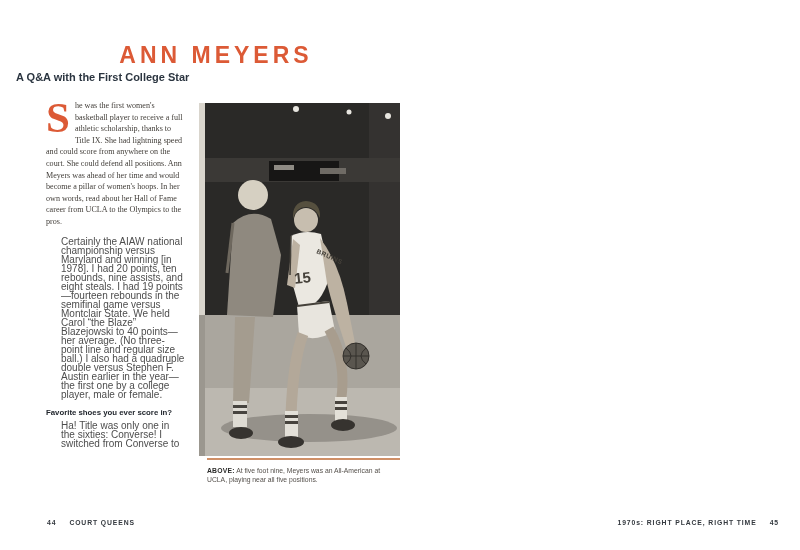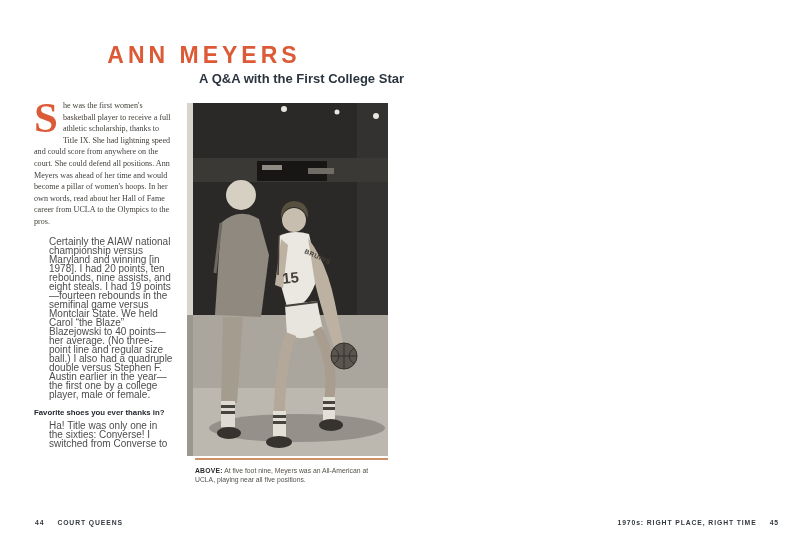--- a/index.html
+++ b/index.html
@@ -3,31 +3,31 @@
 <meta charset="utf-8">
 <style>
   * { box-sizing: border-box; }
   html,body { margin:0; padding:0; background:#fff; }
   .spread {
     position:relative; width:800px; height:550px; background:#ffffff;
     font-family:"Liberation Sans", sans-serif; overflow:hidden;
     outline:1px solid #ededed;
   }
   .page { position:absolute; top:0; height:550px; width:400px; }
-  .page.left { left:4px;padding-left:21px; } .page.right { left:400px; }
+  .page.left { left:16px;padding-left:21px; } .page.right { left:400px; }
 
   
   .title {
     position:absolute; left:0; top:42px; width:400px; margin:0;
     text-align:center; font-size:23px; font-weight:800; letter-spacing:4px;
     color:#dc5a36;
   }
   .subtitle {
     position:absolute; left:0; top:71px; width:400px; margin:0;
-    text-align:right; font-size:13px; font-weight:700; color:#2b3540;
+    text-align:left; font-size:11px; font-weight:700; color:#2b3540;
   }
 
   
   .left-col { position:absolute; left:30px; top:100px; width:140px; }
   .intro {
     margin:0 0 9px 0; font-family:"Liberation Serif", serif;
     font-size:8.1px; line-height:11.6px; color:#413d38; text-align:left;
   }
   .dropcap {
     float:left; font-size:43px; line-height:34px; font-weight:700;
@@ -62,21 +62,21 @@
 <div class="spread">
 
   <section class="page left">
 
     <h1 class="title">ANN MEYERS</h1>
     <h2 class="subtitle">A Q&amp;A with the First College Star</h2>
 
     <div class="left-col">
       <p class="intro"><span class="dropcap">S</span><span>he was the first women's basketball player to receive a full athletic scholarship, thanks to Title IX. She had lightning speed and could score from anywhere on the court. She could defend all positions. Ann Meyers was ahead of her time and would become a pillar of women's hoops. In her own words, read about her Hall of Fame career from UCLA to the Olympics to the pros.</span></p>
       <p class="a">Certainly the AIAW national championship versus Maryland and winning [in 1978]. I had 20 points, ten rebounds, nine assists, and eight steals. I had 19 points—fourteen rebounds in the semifinal game versus Montclair State. We held Carol “the Blaze” Blazejowski to 40 points—her average. (No three-point line and regular size ball.) I also had a quadruple double versus Stephen F. Austin earlier in the year—the first one by a college player, male or female.</p>
-      <p class="q">Favorite shoes you ever thanks in?</p>
+      <p class="q">Favorite shoes you ever score in?</p>
       <p class="a">Ha! Title was only one in the sixties: Converse! I switched from Converse to</p>
     </div>
 
     <figure class="photo-main">
       <svg viewBox="0 0 201 353" preserveAspectRatio="none">
         <rect width="201" height="353" fill="#2a2927"></rect>
         <rect x="170" width="31" height="212" fill="#343230"></rect>
         <rect y="55" width="201" height="24" fill="#3b3936"></rect>
         <rect x="70" y="58" width="70" height="20" fill="#171615"></rect>
         <rect x="75" y="62" width="20" height="5" fill="#8f8b84"></rect>

